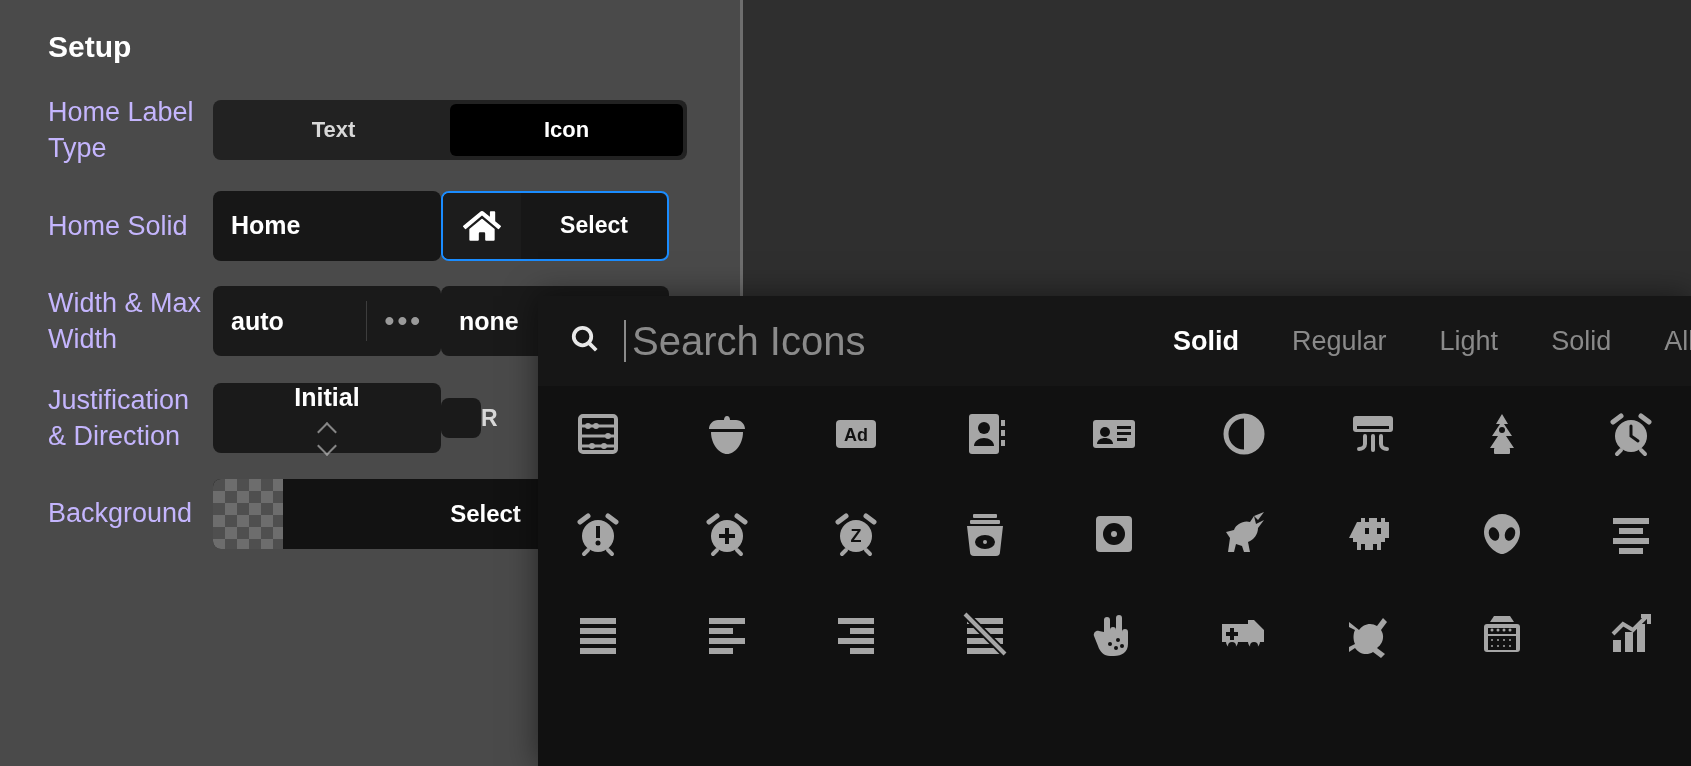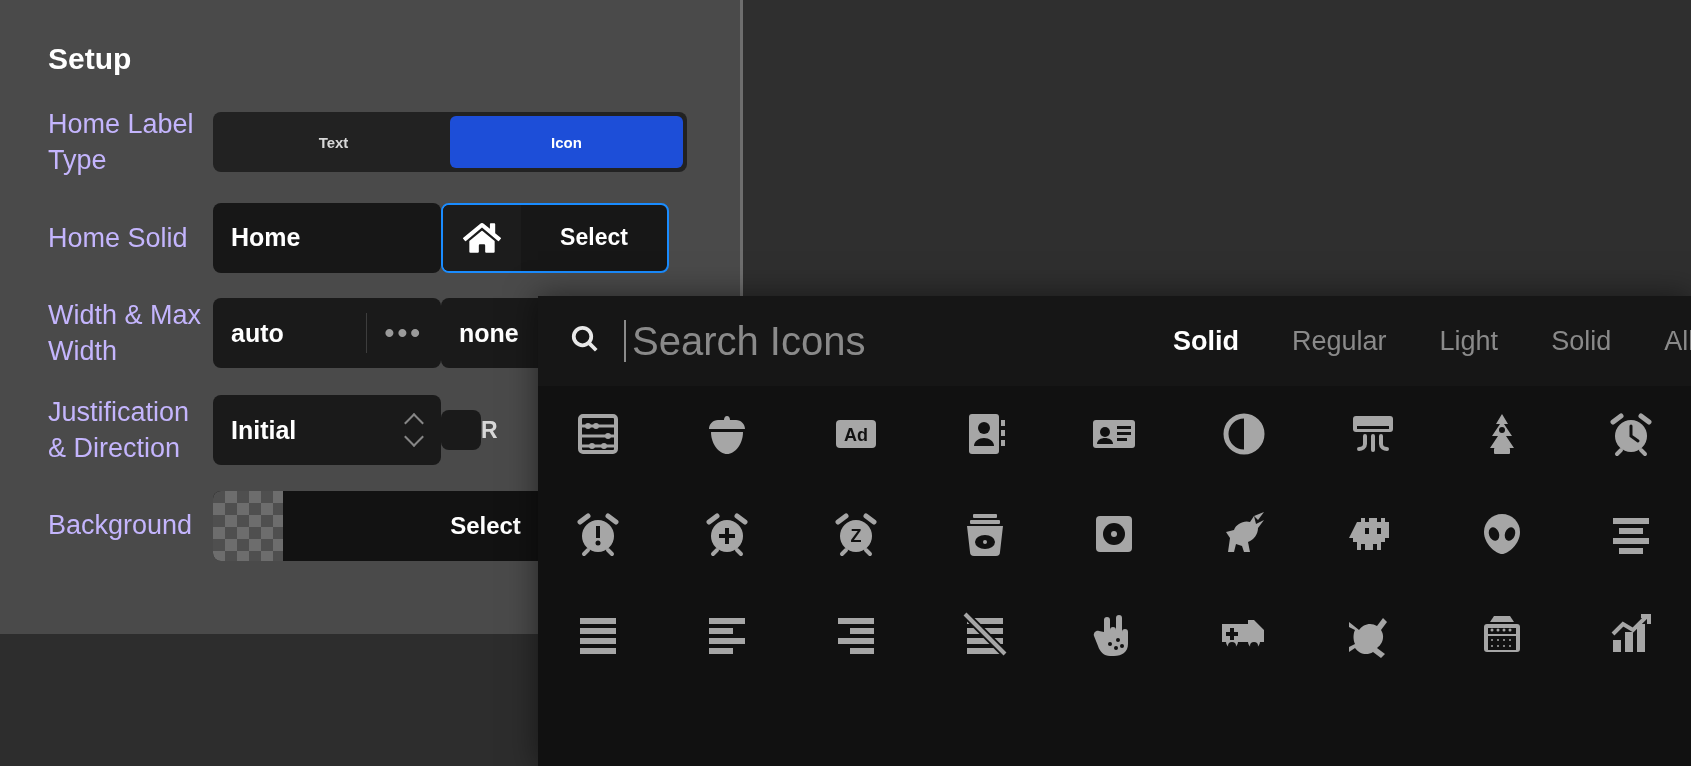--- a/index.html
+++ b/index.html
@@ -18,24 +18,24 @@
   html,body{margin:0;padding:0;height:100%;width:100%;}
   body{
     background:var(--bg2);
     font-family:"Segoe UI",Arial,sans-serif;
     color:var(--text);
     position:relative;
     overflow:hidden;
     width:1691px;height:766px;
   }
   .left-panel{
-    position:absolute;left:0;top:0;width:740px;height:634px;
+    position:absolute;left:0;top:0;width:740px;height:766px;
     background:var(--bg1);
     box-sizing:border-box;
-    padding:32px 48px;
+    padding:20px 48px;
   }
   .divider{
     position:absolute;left:740px;top:0;width:3px;height:766px;
     background:#6e6e6e;
   }
   .right-bg{
     position:absolute;left:743px;top:0;right:0;height:766px;
     background:#2f2f2f;
   }
   .title{
@@ -49,23 +49,23 @@
   }
   .controls{
     display:flex;align-items:center;
   }
 
   
   .seg{
     display:flex;background:#222;border-radius:8px;padding:4px;width:474px;height:60px;box-sizing:border-box;
   }
   .seg-opt{
-    flex:1;display:flex;align-items:center;justify-content:center;font-weight:700;font-size:15px;color:#d8d8d8;border-radius:6px;cursor:pointer;
-  }
-  .seg-opt.active{background:#1d4ed8;color:#fff;}
+    flex:1;display:flex;align-items:center;justify-content:center;font-weight:700;font-size:22px;color:#d8d8d8;border-radius:6px;cursor:pointer;
+  }
+  .seg-opt.active{background:#000000;color:#fff;}
 
   
   .text-field{
     background:#171717;border-radius:8px;height:70px;width:228px;display:flex;align-items:center;padding:0 18px;box-sizing:border-box;font-size:25px;font-weight:700;color:#fff;
   }
 
   
   .select-btn{
     background:#171717;border:2px solid var(--accent);border-radius:8px;height:70px;width:228px;box-sizing:border-box;display:flex;align-items:center;color:#fff;font-size:23px;font-weight:600;cursor:pointer;position:relative;overflow:hidden;
   }
@@ -82,21 +82,21 @@
     background:#1a1a1a;border-radius:8px;height:70px;padding:0 18px;display:flex;align-items:center;font-size:25px;font-weight:700;color:#fff;box-sizing:border-box;
   }
   .w-box{width:228px;justify-content:space-between;}
   .w-box .more{
     color:#9a9a9a;font-size:28px;letter-spacing:3px;font-weight:700;border-left:1px solid #3d3d3d;padding-left:18px;height:40px;display:flex;align-items:center;
   }
   .none-box{width:228px;}
 
   
   .select-drop{
-    background:#1a1a1a;border-radius:8px;height:70px;width:228px;display:flex;align-items:center;justify-content:space-between;padding:0 18px;box-sizing:border-box;font-size:25px;font-weight:700;color:#fff;cursor:pointer;
+    background:#1a1a1a;border-radius:8px;height:70px;width:228px;display:flex;align-items:center;justify-content:space-between;padding:0 18px;box-sizing:border-box;font-size:25px;font-weight:700;color:#fff;cursor:pointer;flex-direction:column;
   }
   .chev{
     width:18px;height:28px;position:relative;opacity:.6;
   }
   .chev:before,.chev:after{content:"";position:absolute;left:2px;width:12px;height:12px;border:2px solid #cfcfcf;border-left:none;border-bottom:none;}
   .chev:before{top:0;transform:rotate(-45deg);}
   .chev:after{bottom:0;transform:rotate(135deg);}
 
   .check{
     width:40px;height:40px;border-radius:8px;background:#1a1a1a;cursor:pointer;

